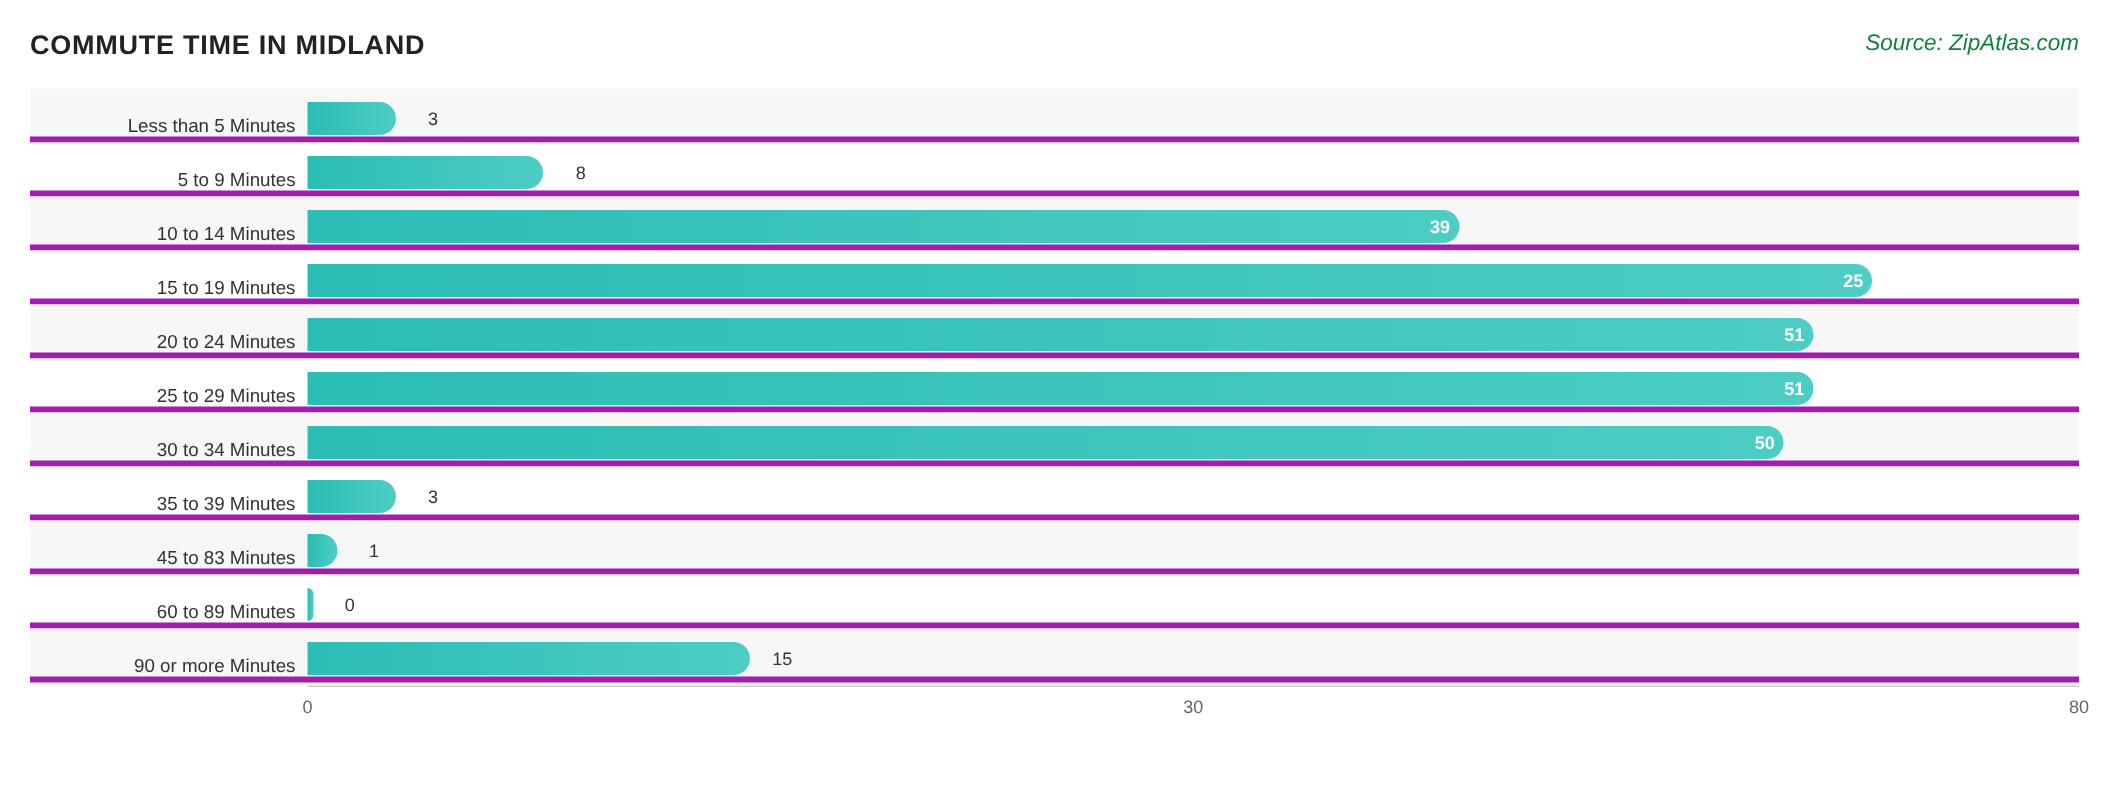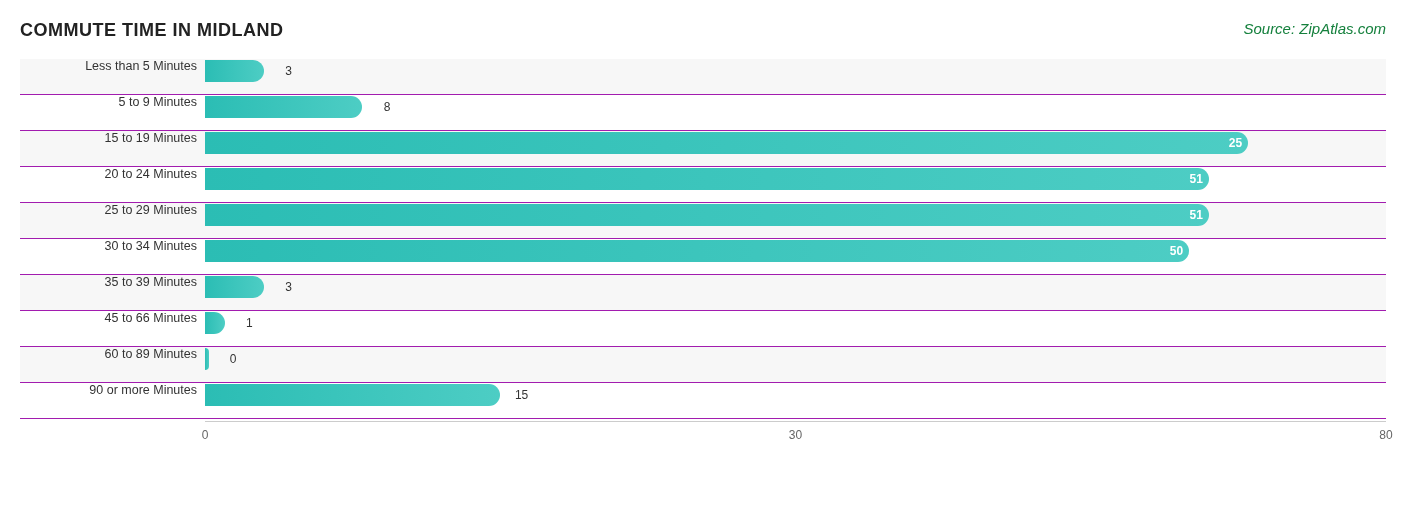--- a/index.html
+++ b/index.html
@@ -28,23 +28,23 @@
       font-size: 15px;
       color: #15803d;
       font-style: italic;
     }
     .chart-area {
       position: relative;
       width: 100%;
     }
     .bar-row {
       display: flex;
-      align-items: flex-start;
+      align-items: flex-end;
       height: 36px;
-      border-bottom: 1px solid #a21caf;
+      border-bottom: 4px solid #a21caf;
       position: relative;
     }
     .bar-row:nth-child(odd) {
       background: #f7f7f7;
     }
     .bar-row:nth-child(even) {
       background: #fff;
     }
     .bar-label {
       width: 185px;
@@ -125,20 +125,28 @@
     </div>
     <div class="bar-row">
       <div class="bar-label">5 to 9 Minutes</div>
       <div class="bar-container">
         <div class="bar" style="width: 13.3333%; position: relative;">
           <span class="bar-value">8</span>
         </div>
       </div>
     </div>
     <div class="bar-row">
+      <div class="bar-label">10 to 14 Minutes</div>
+      <div class="bar-container">
+        <div class="bar" style="width: 65%; position: relative;">
+          <span class="bar-value-inside">39</span>
+        </div>
+      </div>
+    </div>
+    <div class="bar-row">
       <div class="bar-label">15 to 19 Minutes</div>
       <div class="bar-container">
         <div class="bar" style="width: 88.3333%; position: relative;">
           <span class="bar-value-inside">25</span>
         </div>
       </div>
     </div>
     <div class="bar-row">
       <div class="bar-label">20 to 24 Minutes</div>
       <div class="bar-container">
@@ -165,21 +173,21 @@
     </div>
     <div class="bar-row">
       <div class="bar-label">35 to 39 Minutes</div>
       <div class="bar-container">
         <div class="bar" style="width: 5%; position: relative;">
           <span class="bar-value">3</span>
         </div>
       </div>
     </div>
     <div class="bar-row">
-      <div class="bar-label">45 to 66 Minutes</div>
+      <div class="bar-label">45 to 83 Minutes</div>
       <div class="bar-container">
         <div class="bar" style="width: 1.66667%; position: relative;">
           <span class="bar-value">1</span>
         </div>
       </div>
     </div>
     <div class="bar-row">
       <div class="bar-label">60 to 89 Minutes</div>
       <div class="bar-container">
         <div class="bar" style="width: 0.3%; position: relative;">

